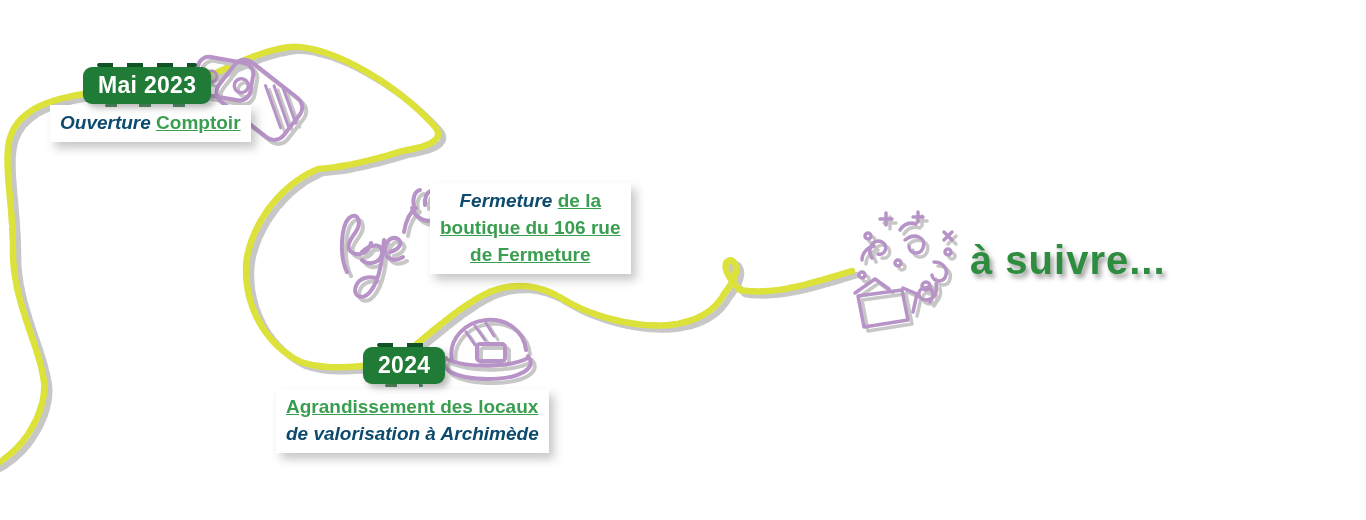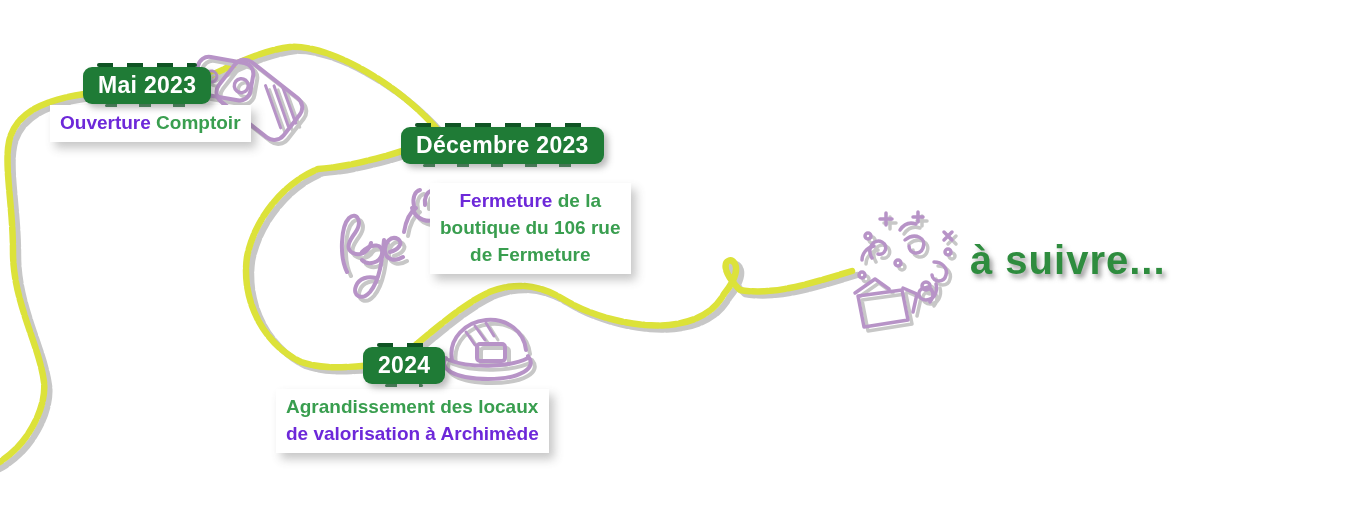--- a/index.html
+++ b/index.html
@@ -36,22 +36,22 @@
     position:absolute;z-index:2;
     background:#ffffff;
     font-size:19px;font-weight:600;line-height:1.42;
     padding:5px 10px;
     box-shadow:5px 6px 9px rgba(70,70,70,.30);
   }
   .desc .line{white-space:nowrap;}
   .desc-mai{left:50px;top:105px;text-align:center;}
   .desc-dec{left:430px;top:183px;text-align:center;}
   .desc-2024{left:276px;top:389px;}
-  .seg[data-style="dark"]{color:#6d28d9;}
-  .seg[data-style="green"]{color:#399e4f;}
+  .seg[data-style="dark"]{color:#0c4a6e;font-style:italic;}
+  .seg[data-style="green"]{color:#399e4f;text-decoration:underline;}
   .ending{
     position:absolute;z-index:2;
     left:970px;top:238px;
     color:#2e8c3e;font-size:40px;font-weight:800;letter-spacing:1px;
     text-shadow:3px 4px 5px rgba(90,90,90,.6);
     white-space:nowrap;
   }
 </style>
 </head>
 <body>
@@ -167,21 +167,20 @@
       </g>
   </svg>
 
   <div class="badge badge-mai">Mai 2023</div>
   <div class="desc desc-mai">
     <div class="line">
       <span class="seg" data-style="dark">Ouverture </span><span class="seg" data-style="green">Comptoir</span>
     </div>
   </div>
 
-  <div class="badge badge-dec">Décembre 2023</div>
   <div class="desc desc-dec">
     <div class="line">
       <span class="seg" data-style="dark">Fermeture </span><span class="seg" data-style="green">de la</span>
     </div>
     <div class="line">
       <span class="seg" data-style="green">boutique du 106 rue</span>
     </div>
     <div class="line">
       <span class="seg" data-style="green">de Fermeture</span>
     </div>

